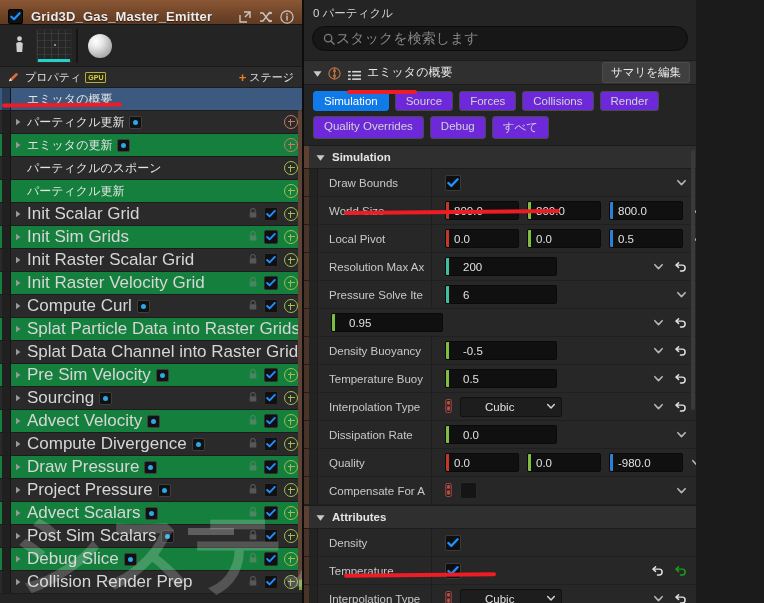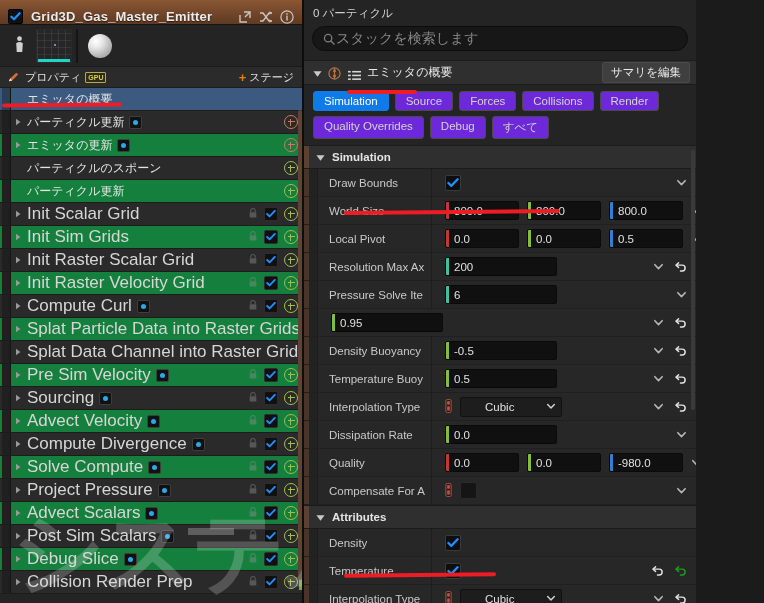--- a/index.html
+++ b/index.html
@@ -193,21 +193,21 @@
     height:19px; background:#101010; border:1px solid #0a0a0a; border-radius:2px;
     display:flex; align-items:center; position:relative; overflow:hidden;
   }
   .numfield .tick{ width:3px; height:100%; flex:0 0 auto; }
   .numfield .tick.r{ background:#c0392b; }
   .numfield .tick.g{ background:#7fbf3f; }
   .numfield .tick.b{ background:#2f7fd4; }
   .numfield .tick.t{ background:#3fbf9f; }
   .numfield .v{ color:#e0e0e0; font-size:11.5px; padding-left:5px; white-space:nowrap; }
   .nf-w3{ width:74px; }
-  .nf-w1{ width:112px; }
+  .nf-w1{ width:112px;gap:9px; }
 
   .pchk{
     width:16px;height:16px;border-radius:2px;background:#0e0e0e;border:1px solid #3a3a3a;
     display:flex;align-items:center;justify-content:center;
   }
   .pchk svg{ width:12px;height:12px; }
   .pchk.empty{ background:#151515; border-color:#2a2a2a; width:17px;height:17px; }
 
   .pinicon{ width:7px; height:15px; flex:0 0 auto; }
   .combo{
@@ -622,21 +622,21 @@
           </div>
           <div class="edgebar grn"></div>
         </div>
         <div class="srow">
           <div class="gutter"></div>
           <div class="tri">
             <svg viewBox="0 0 10 10">
               <path d="M2.5 0.8 L8 5 L2.5 9.2 Z" fill="#9a9a9a"></path>
             </svg>
           </div>
-          <div class="slabel">Solve Compute</div>
+          <div class="slabel">Draw Pressure</div>
           <div class="bluebox">
             <i></i>
           </div>
           <div class="right">
             <span class="lock"><svg viewBox="0 0 12 14">
                 <path d="M3.3 6 V4.2 a2.7 2.7 0 0 1 5.4 0 V6" stroke="#8e8e8e" stroke-width="1.3" fill="none"></path>
                 <rect x="2" y="6" width="8" height="6.4" rx="1" fill="#8e8e8e"></rect>
               </svg></span>
             <span class="chk">
               <svg viewBox="0 0 12 12">

